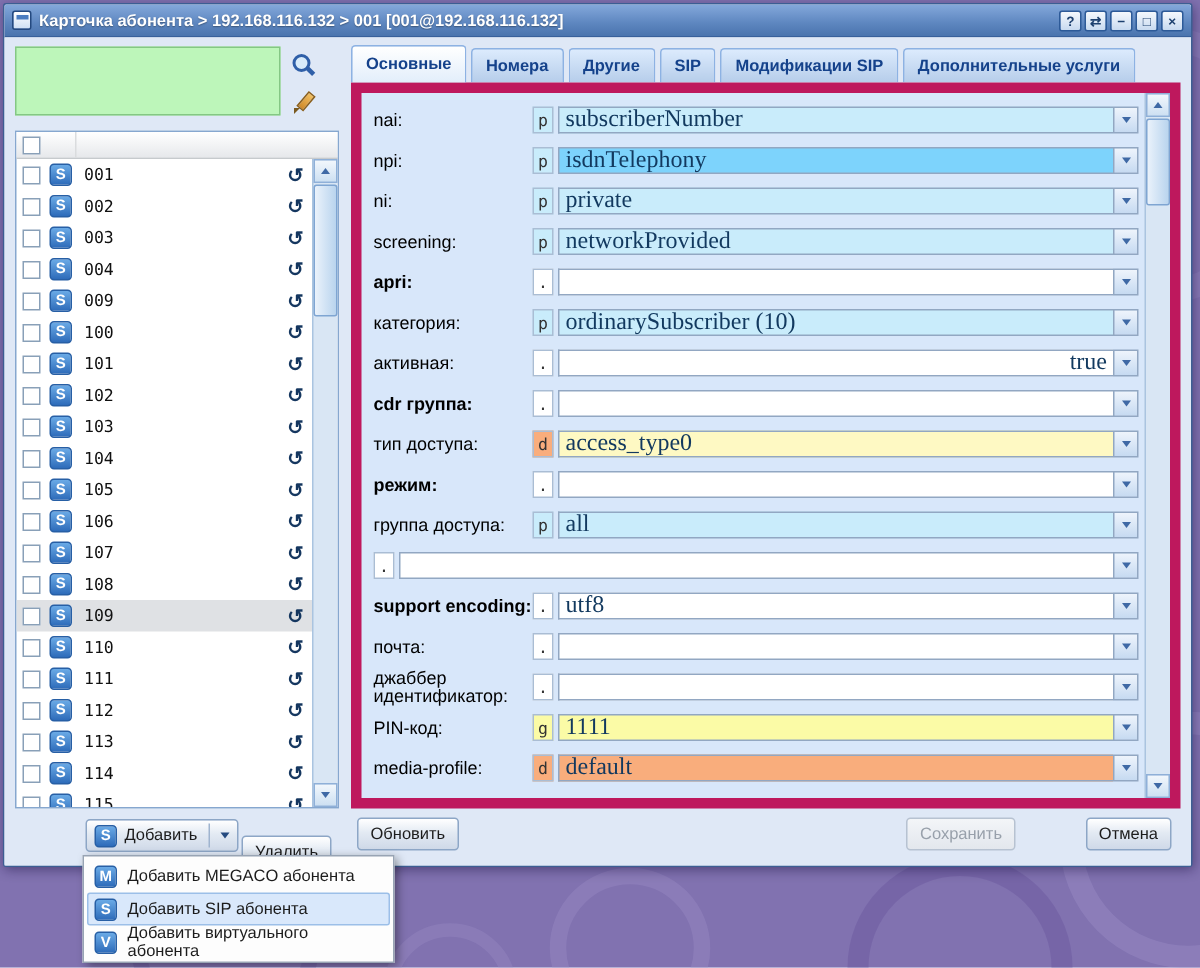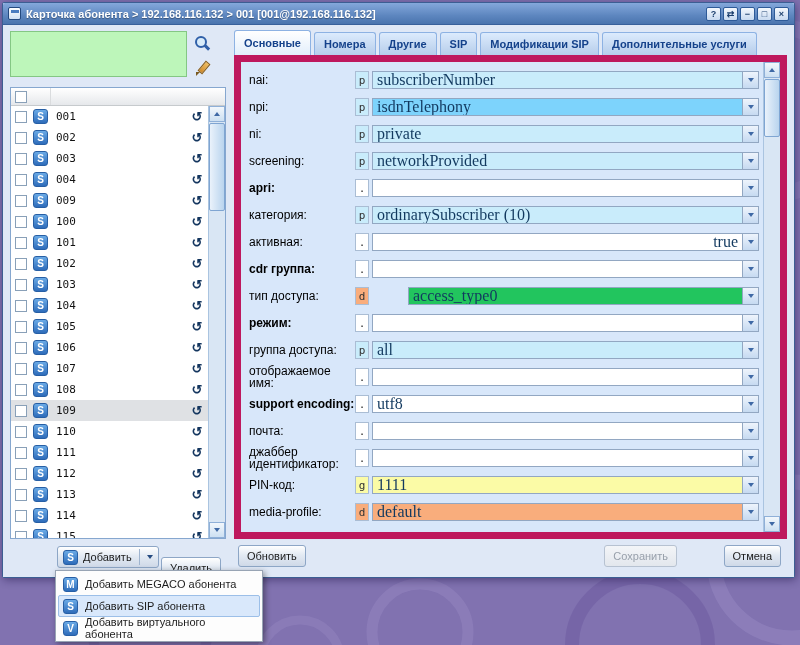--- a/index.html
+++ b/index.html
@@ -353,21 +353,21 @@
               <div class="flabel b">cdr группа:</div>
               <div class="fflag" style="background: rgb(255, 255, 255);">.</div>
               <div class="finput" style="background: rgb(255, 255, 255);"></div>
               <div class="ftrig">
                 <span class="tri-down"></span>
               </div>
             </div>
             <div class="frow">
               <div class="flabel">тип доступа:</div>
               <div class="fflag" style="background: rgb(249, 173, 124);">d</div>
-              <div class="finput" style="background: #22c55e; margin-left: 36px;">access_type0</div>
+              <div class="finput" style="background: #fef9c3;">access_type0</div>
               <div class="ftrig">
                 <span class="tri-down"></span>
               </div>
             </div>
             <div class="frow">
               <div class="flabel b">режим:</div>
               <div class="fflag" style="background: rgb(255, 255, 255);">.</div>
               <div class="finput" style="background: rgb(255, 255, 255);"></div>
               <div class="ftrig">
                 <span class="tri-down"></span>
@@ -375,21 +375,20 @@
             </div>
             <div class="frow">
               <div class="flabel">группа доступа:</div>
               <div class="fflag" style="background: rgb(201, 236, 251);">p</div>
               <div class="finput" style="background: rgb(201, 236, 251);">all</div>
               <div class="ftrig">
                 <span class="tri-down"></span>
               </div>
             </div>
             <div class="frow">
-              <div class="flabel">отображаемое имя:</div>
               <div class="fflag" style="background: rgb(255, 255, 255);">.</div>
               <div class="finput" style="background: rgb(255, 255, 255);"></div>
               <div class="ftrig">
                 <span class="tri-down"></span>
               </div>
             </div>
             <div class="frow">
               <div class="flabel b">support encoding:</div>
               <div class="fflag" style="background: rgb(255, 255, 255);">.</div>
               <div class="finput" style="background: rgb(255, 255, 255);">utf8</div>

